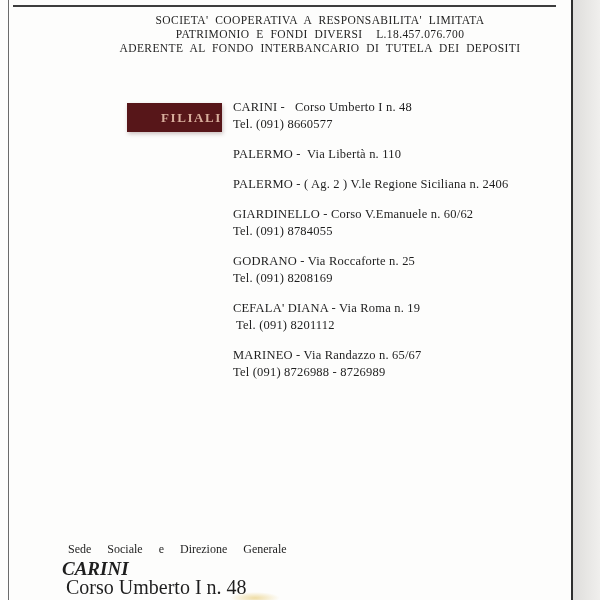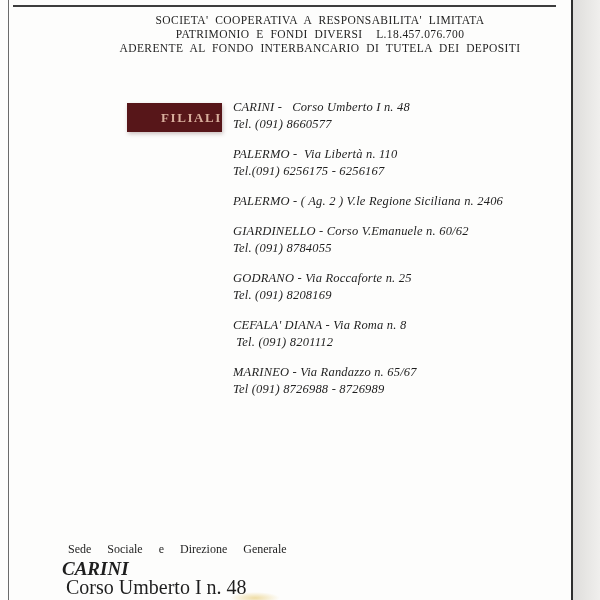--- a/index.html
+++ b/index.html
@@ -56,21 +56,21 @@
     letter-spacing: 1.6px;
     box-shadow: 1px 2px 4px rgba(60,20,20,0.25);
   }
   
   .branches {
     position: absolute; left: 233px; top: 99px;
     font-size: 12.5px;
     letter-spacing: 0.2px;
   }
   .branch { margin-bottom: 13px; }
-  .b-line { line-height: 17px; white-space: pre; font-style: italic; }
+  .b-line { line-height: 17px; white-space: pre; }
   
   .footer {
     position: absolute; left: 62px; top: 540px;
   }
   .f1 {
     font-size: 12px; line-height: 19px;
     word-spacing: 5px; margin-left: 6px;
     white-space: pre;
   }
   .f2 {
@@ -111,36 +111,35 @@
     <span>FILIALI</span>
   </div>
 
   <section class="branches">
     <div class="branch">
       <div class="b-line">CARINI -   Corso Umberto I n. 48</div>
       <div class="b-line">Tel. (091) 8660577</div>
     </div>
     <div class="branch">
       <div class="b-line">PALERMO -  Via Libertà n. 110</div>
-      <div class="b-line">Tel.(091) 6256175 - 6256167</div>
     </div>
     <div class="branch">
       <div class="b-line">PALERMO - ( Ag. 2 ) V.le Regione Siciliana n. 2406</div>
       <div class="b-line"></div>
     </div>
     <div class="branch">
       <div class="b-line">GIARDINELLO - Corso V.Emanuele n. 60/62</div>
       <div class="b-line">Tel. (091) 8784055</div>
     </div>
     <div class="branch">
       <div class="b-line">GODRANO - Via Roccaforte n. 25</div>
       <div class="b-line">Tel. (091) 8208169</div>
     </div>
     <div class="branch">
-      <div class="b-line">CEFALA' DIANA - Via Roma n. 8</div>
+      <div class="b-line">CEFALA' DIANA - Via Roma n. 19</div>
       <div class="b-line"> Tel. (091) 8201112</div>
     </div>
     <div class="branch">
       <div class="b-line">MARINEO - Via Randazzo n. 65/67</div>
       <div class="b-line">Tel (091) 8726988 - 8726989</div>
     </div>
   </section>
 
   <footer class="footer">
     <div class="f1">Sede  Sociale  e  Direzione  Generale</div>

